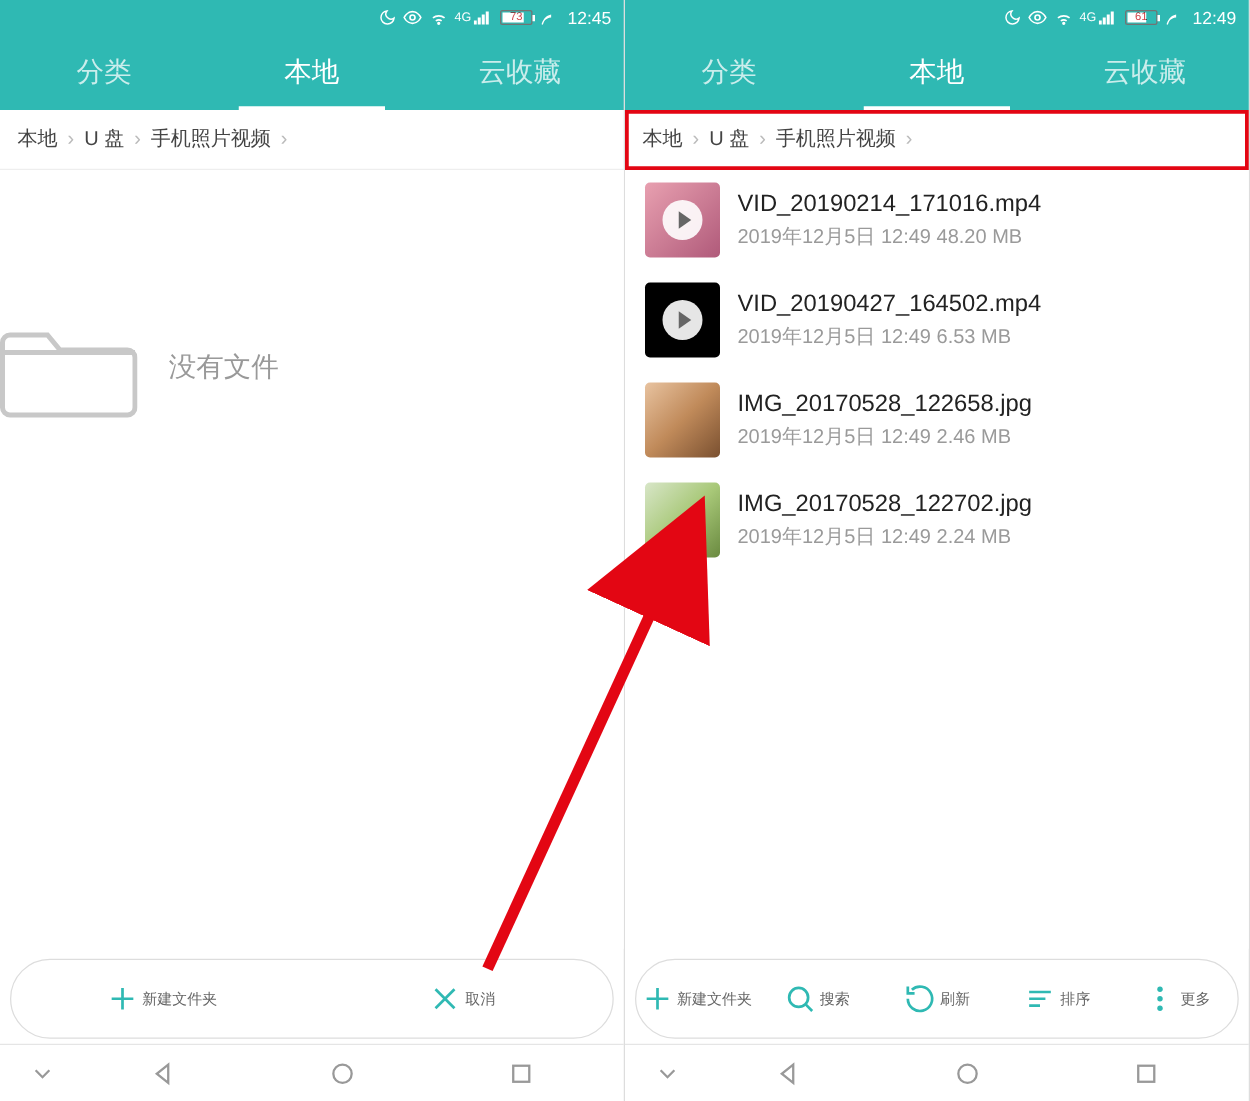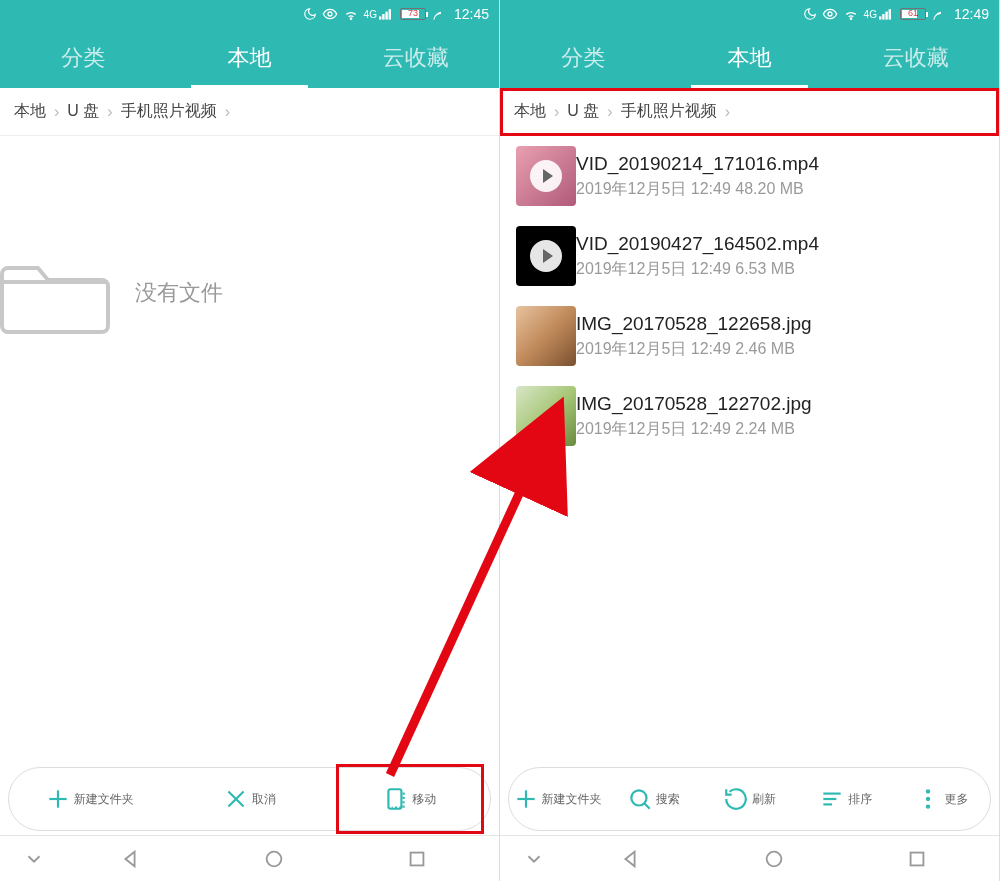--- a/index.html
+++ b/index.html
@@ -99,21 +99,21 @@
     color:#aaa;
   }
   .empty .folder-icon {
     width:110px; height:90px;
   }
   .empty .txt { font-size:22px; color:#999; }
 
   
   .filelist { }
   .file-row {
-    display:flex; align-items:center; 
+    display:flex; align-items:center; gap:14px;
     padding: 10px 16px;
     cursor:pointer;
   }
   .thumb {
     width:60px; height:60px; flex-shrink:0;
     background:#ddd; border-radius:4px; position:relative; overflow:hidden;
     display:flex; align-items:center; justify-content:center;
   }
   .thumb.video-dark { background:#000; }
   .thumb .play {
@@ -275,27 +275,20 @@
             <line x1="4" y1="12" x2="20" y2="12"></line>
           </svg>
         <span class="lbl">新建文件夹</span>
       </div>
       <div class="tbtn">
         <svg viewBox="0 0 24 24" fill="none" stroke="#2fb9b3" stroke-width="2">
             <line x1="5" y1="5" x2="19" y2="19"></line>
             <line x1="19" y1="5" x2="5" y2="19"></line>
           </svg>
         <span class="lbl">取消</span>
-      </div>
-      <div class="tbtn highlight">
-        <svg viewBox="0 0 24 24" fill="none" stroke="#2fb9b3" stroke-width="2">
-            <rect x="5" y="3" width="12" height="18" rx="2"></rect>
-            <path d="M19 6 v14 h-11" stroke-dasharray="2 2"></path>
-          </svg>
-        <span class="lbl">移动</span>
       </div>
     </div>
   </div>
 
   <div class="navbar">
     <div class="nbtn small">
       <svg viewBox="0 0 24 24" fill="none" stroke="#999" stroke-width="2">
           <polyline points="6 9 12 15 18 9"></polyline>
         </svg>
     </div>

